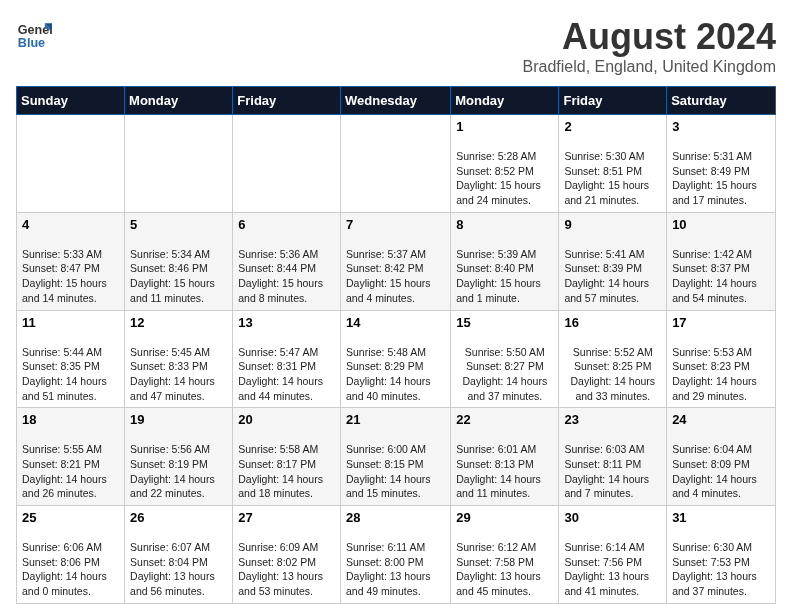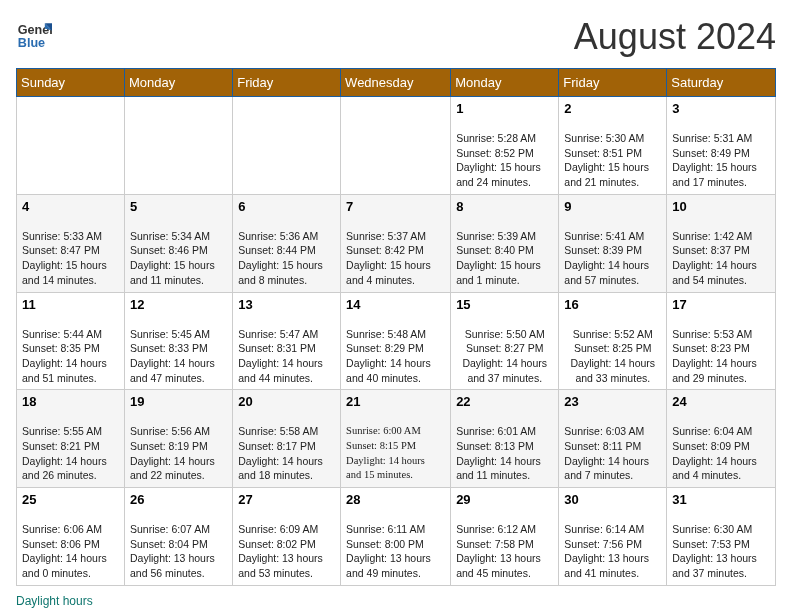--- a/index.html
+++ b/index.html
@@ -23,39 +23,39 @@
     }
     .logo-icon {
       width: 36px;
       height: 36px;
     }
     .title-area {
       text-align: right;
     }
     .main-title {
       font-size: 36px;
-      font-weight: normal;
+      font-weight: bold;
       color: #333;
     }
     .subtitle {
       font-size: 16px;
       color: #555;
     }
     table {
       width: 100%;
       border-collapse: collapse;
       font-size: 11px;
     }
     thead tr th {
-      background-color: #a16207;
+      background-color: #0f172a;
       color: #fff;
       padding: 6px 4px;
       text-align: left;
       font-size: 13px;
-      font-weight: normal;
+      font-weight: bold;
       border: 1px solid #1a5c9e;
     }
     tbody tr td {
       border: 1px solid #ccc;
       padding: 4px 5px;
       vertical-align: top;
       width: 113px;
       min-height: 80px;
       background: #fff;
     }
@@ -90,20 +90,21 @@
   <div class="logo">
     <svg class="logo-icon" viewBox="0 0 40 40">
       <text x="2" y="20" font-size="14" font-weight="bold" fill="#333">General</text>
       <text x="2" y="34" font-size="14" font-weight="bold" fill="#2a6cb0">Blue</text>
       <polygon points="32,8 40,16 32,14" fill="#2a6cb0"></polygon>
       <polygon points="32,8 40,16 40,8" fill="#1a5090"></polygon>
     </svg>
   </div>
   <div class="title-area">
     <div class="main-title">August 2024</div>
+    <div class="subtitle">Bradfield, England, United Kingdom</div>
   </div>
 </div>
 
 <table>
   <thead>
     <tr>
     <th>Sunday</th>
         <th>Monday</th>
         <th>Friday</th>
         <th>Wednesday</th>
@@ -259,21 +260,21 @@
         </td>
         <td>
           <span class="day-number">20</span>
           <div class="day-info" style="white-space: pre-line;">Sunrise: 5:58 AM
 Sunset: 8:17 PM
 Daylight: 14 hours
 and 18 minutes.</div>
         </td>
         <td>
           <span class="day-number">21</span>
-          <div class="day-info" style="white-space: pre-line; font-family: Liberation Serif, serif;">Sunrise: 6:00 AM
+          <div class="day-info" style="white-space: pre-line;">Sunrise: 6:00 AM
 Sunset: 8:15 PM
 Daylight: 14 hours
 and 15 minutes.</div>
         </td>
         <td>
           <span class="day-number">22</span>
           <div class="day-info" style="white-space: pre-line;">Sunrise: 6:01 AM
 Sunset: 8:13 PM
 Daylight: 14 hours
 and 11 minutes.</div>

